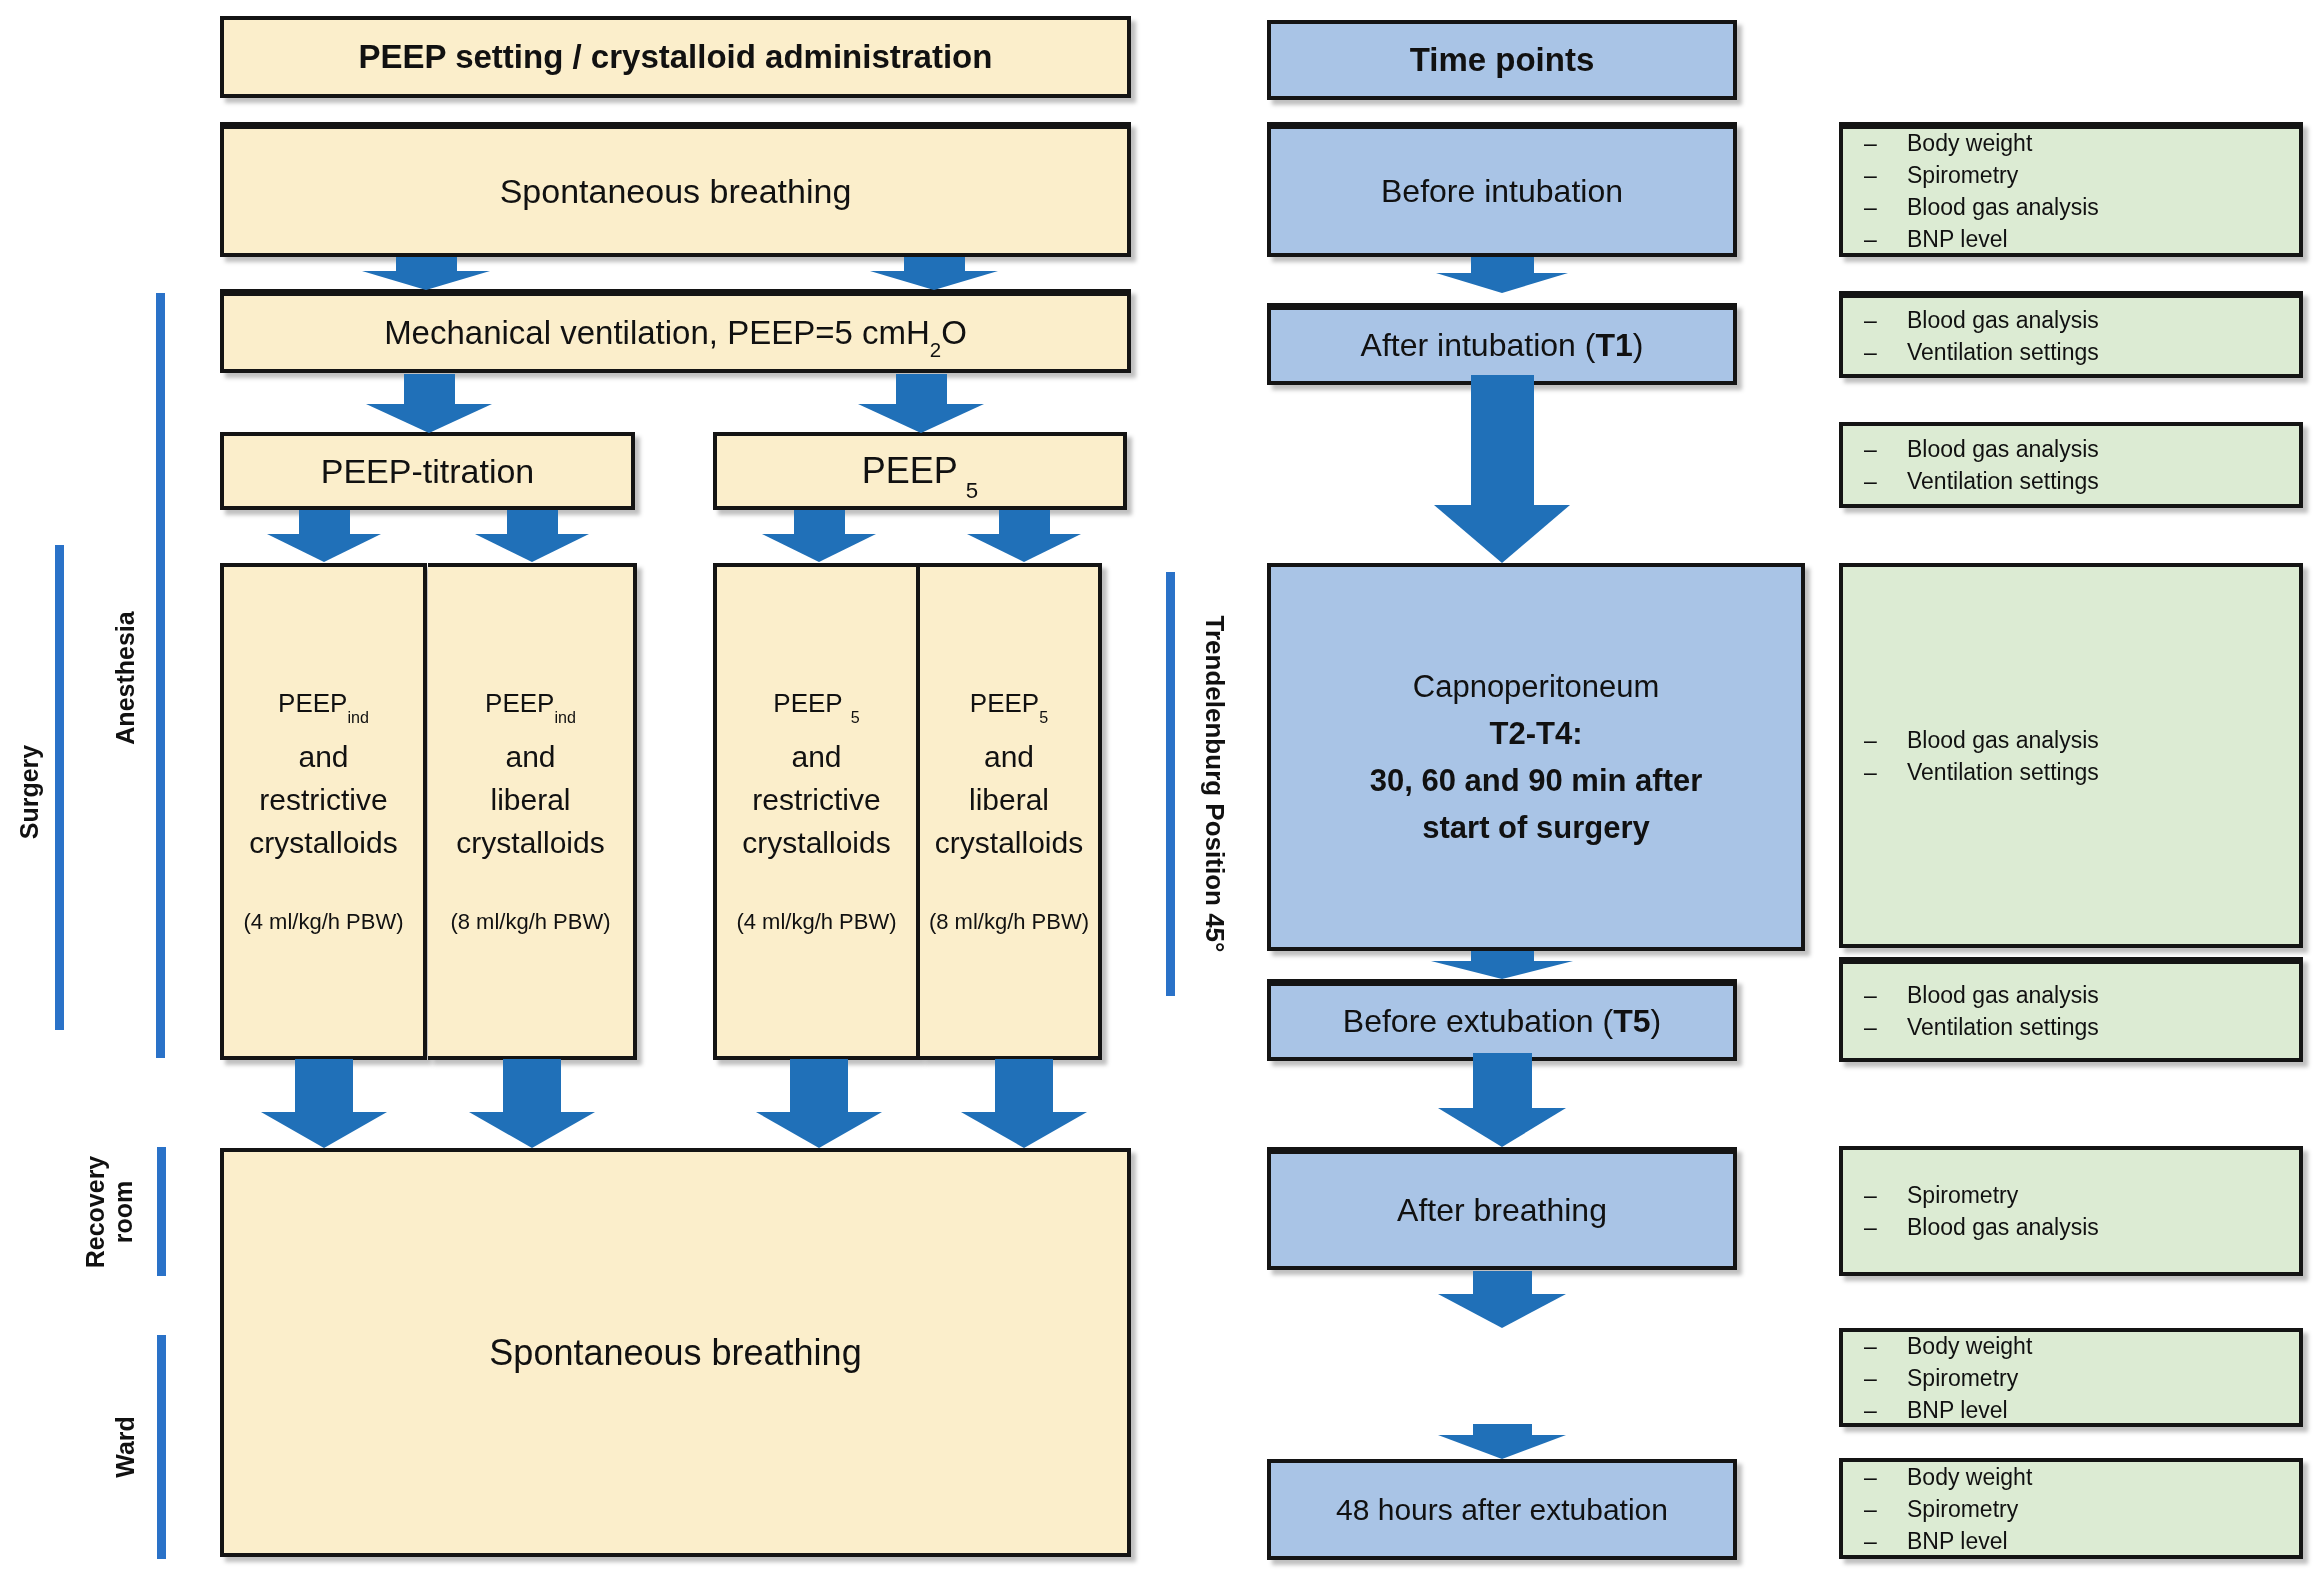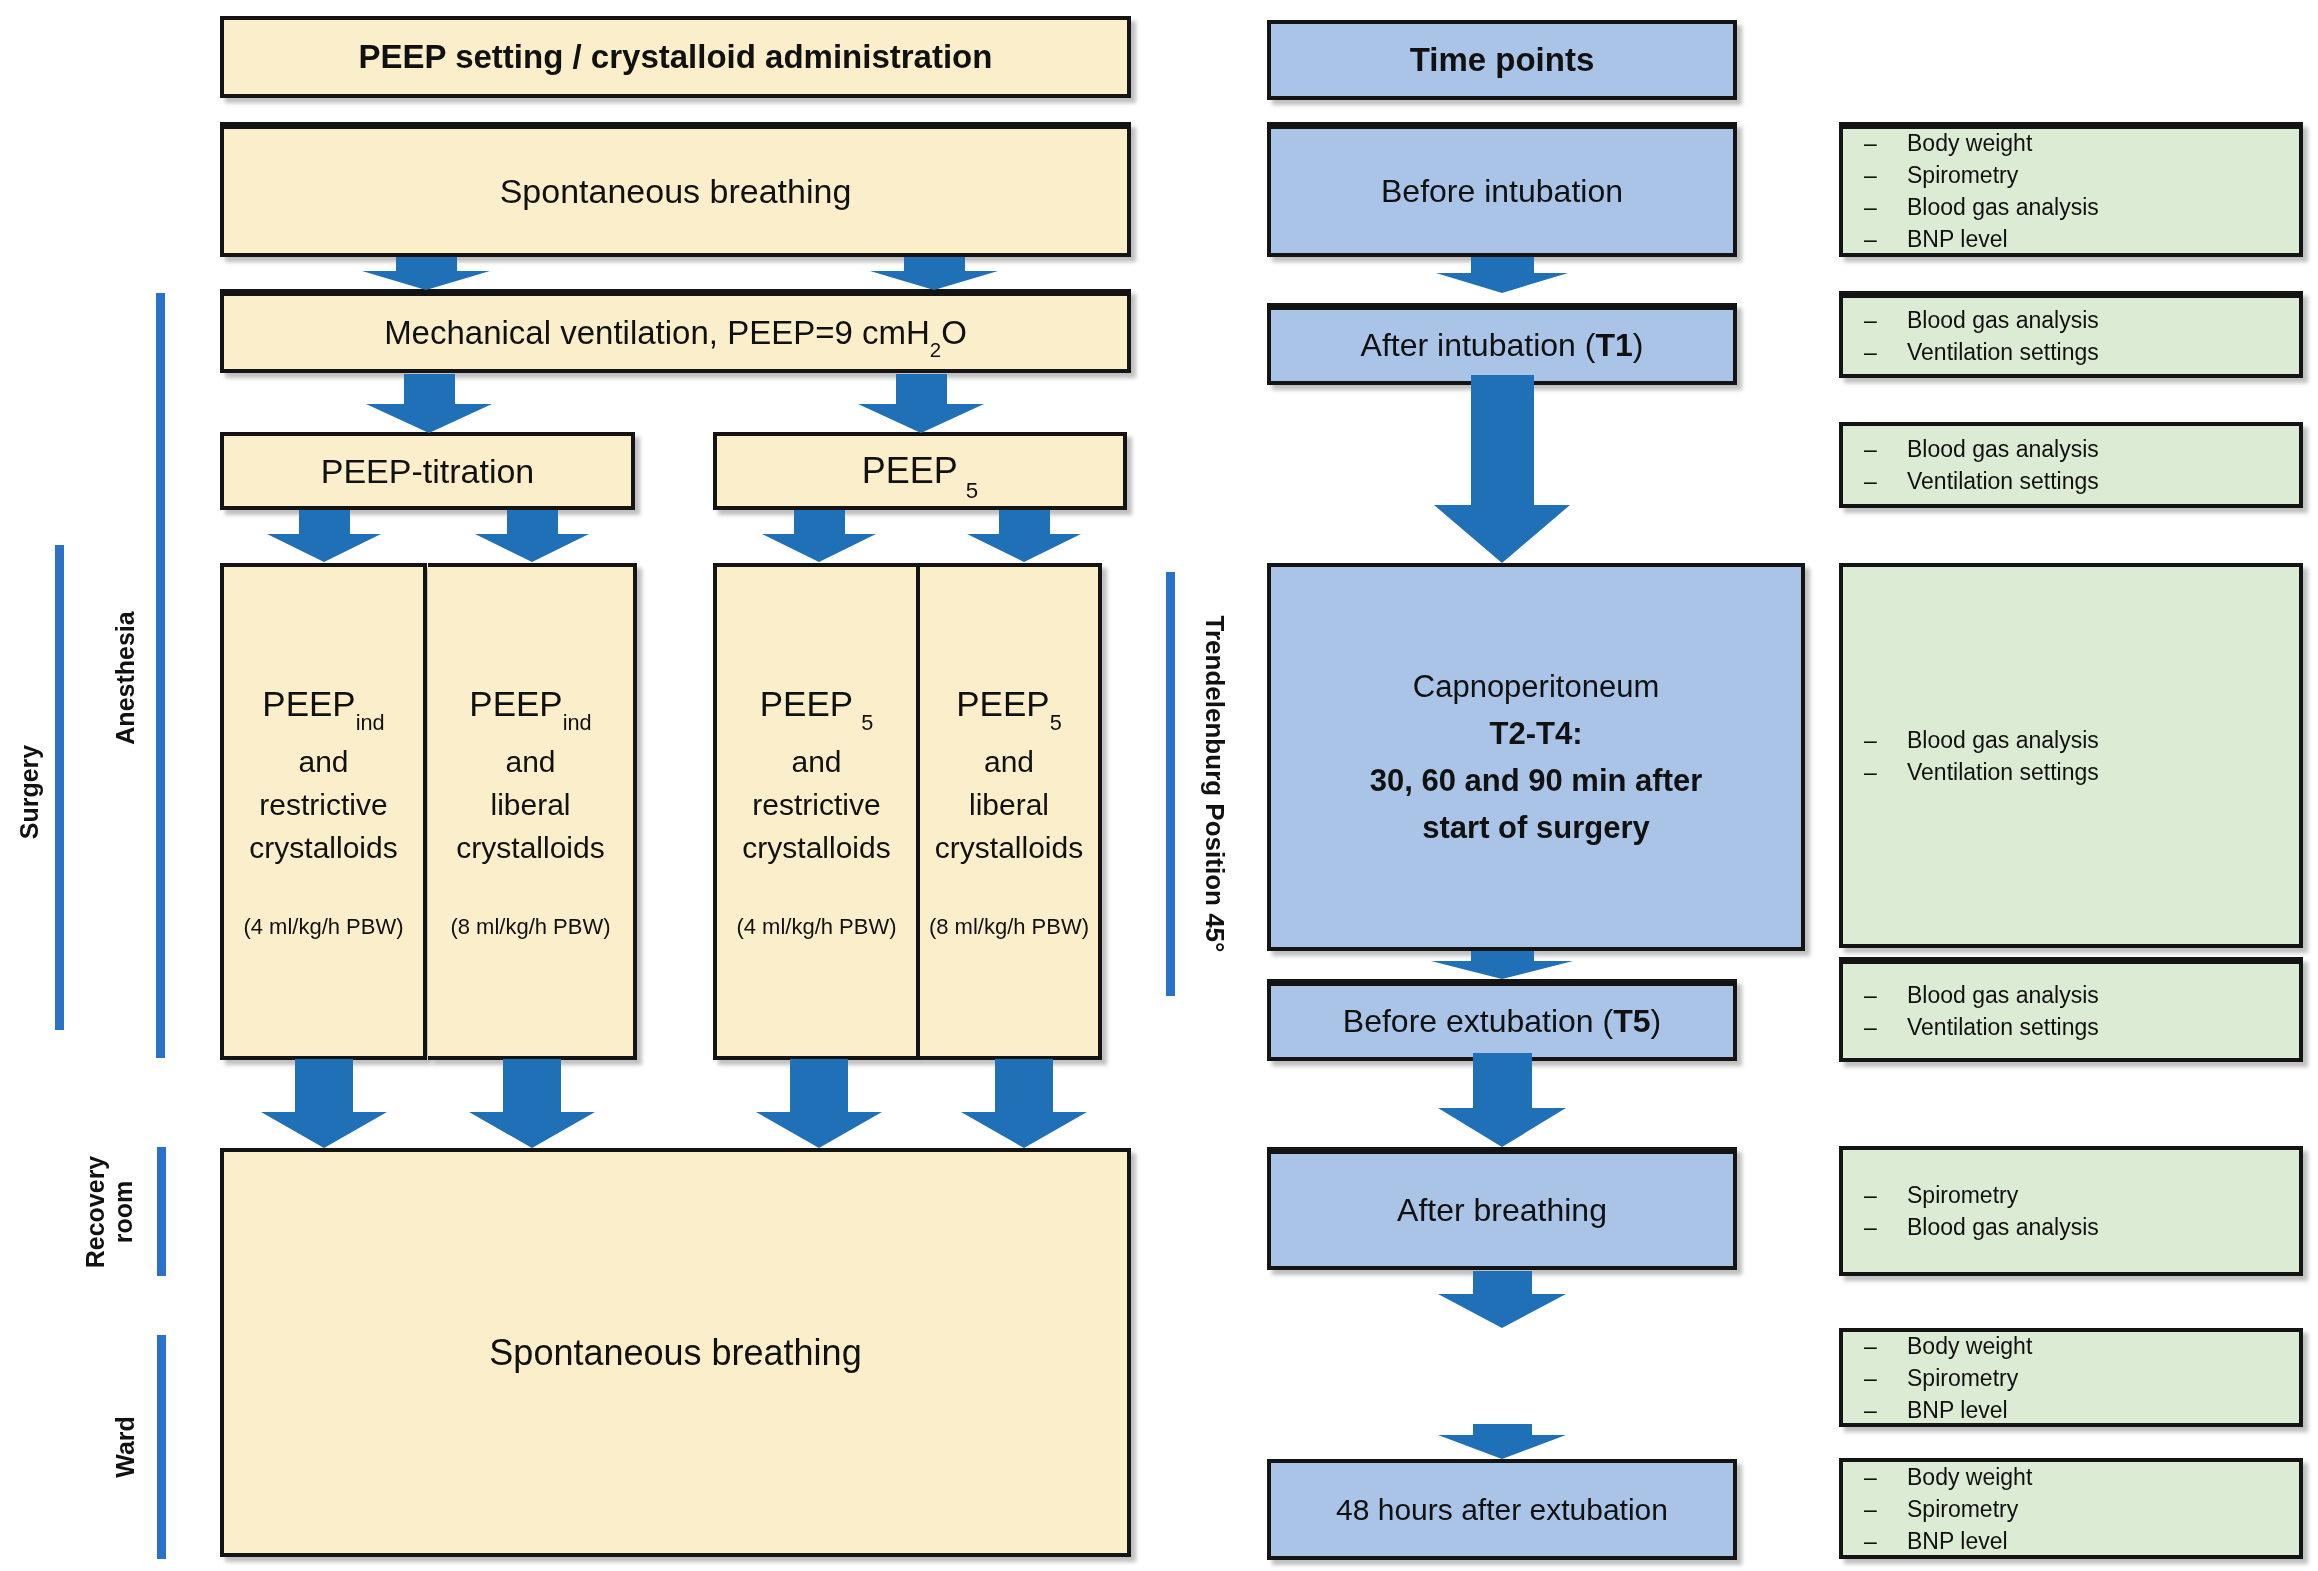--- a/index.html
+++ b/index.html
@@ -27,21 +27,21 @@
   .t52 { font-size:34px; }
   .t50 { font-size:33px; }
   .t48 { font-size:32px; }
   .t46 { font-size:30px; }
   .t54 { font-size:36px; }
   sub { font-size:0.62em; position:relative; top:0.30em; line-height:0; }
   sub.gap { margin-left:8px; }
 
   
   .arm { flex-direction:column; }
-  .peep-line { font-size:35px; margin-bottom:16px; }
+  .peep-line { font-size:26px; margin-bottom:16px; }
   .arm-line  { font-size:30px; line-height:43px; }
   .arm-rate  { font-size:22px; margin-top:45px; }
 
   
   .capno { flex-direction:column; }
   .capno-line { font-size:31px; line-height:47px; }
   .bold { font-weight:bold; }
 
   
   .mbox { flex-direction:column; justify-content:center; align-items:stretch; text-align:left; }
@@ -68,21 +68,21 @@
 
   <div class="box cream hdr" style="left:220px;top:16.4px;width:911px;height:82px">
     <span>PEEP setting / crystalloid administration</span>
   </div>
 
   <div class="box cream t52 tt" style="left:220px;top:122px;width:911px;height:135px">
     <span>Spontaneous breathing</span>
   </div>
 
   <div class="box cream t50 tt" style="left:220px;top:289px;width:911px;height:84px">
-    <span><span>Mechanical ventilation, PEEP=9 cmH</span><sub>2</sub><span>O</span></span>
+    <span><span>Mechanical ventilation, PEEP=5 cmH</span><sub>2</sub><span>O</span></span>
   </div>
 
   <div class="box cream t52" style="left:220px;top:432px;width:415px;height:78px">
     <span>PEEP-titration</span>
   </div>
 
   <div class="box cream t54" style="left:713px;top:432px;width:414px;height:78px">
     <span><span>PEEP</span><sub class="gap">5</sub></span>
   </div>
 

